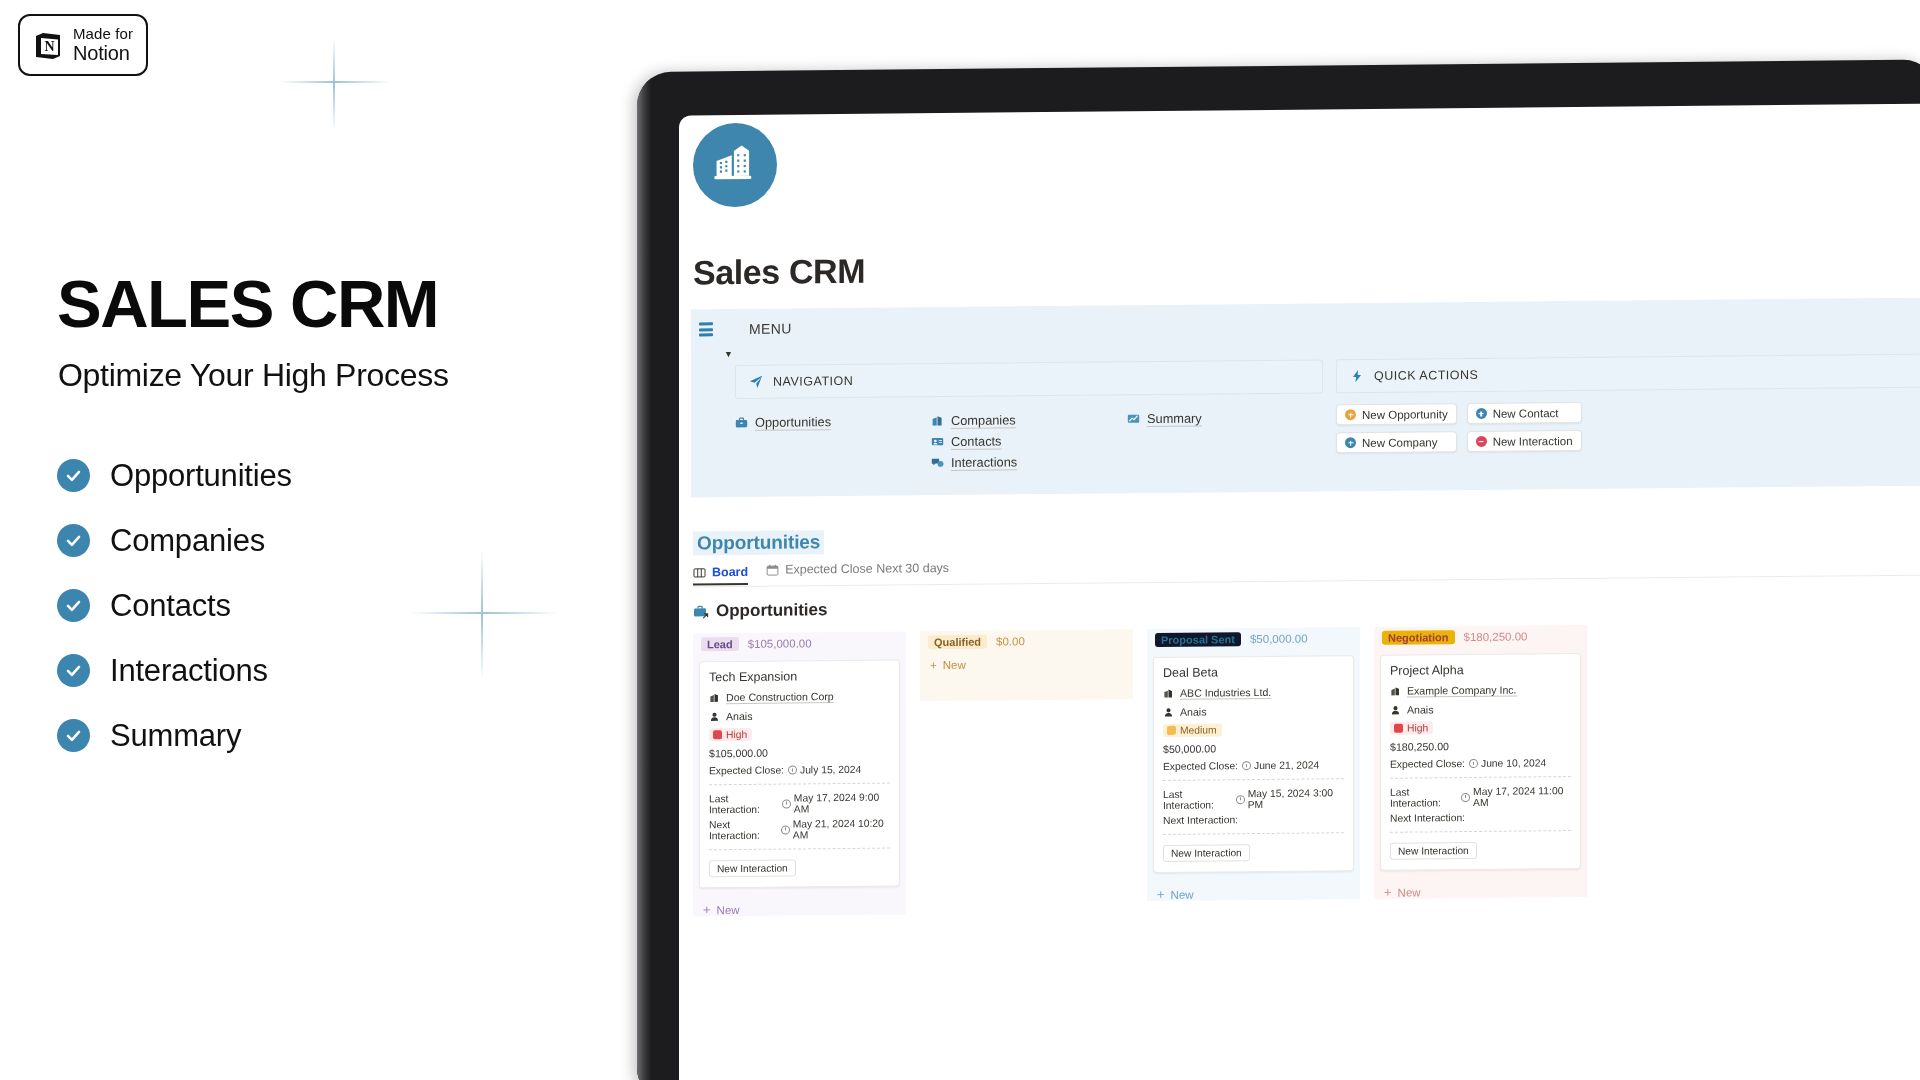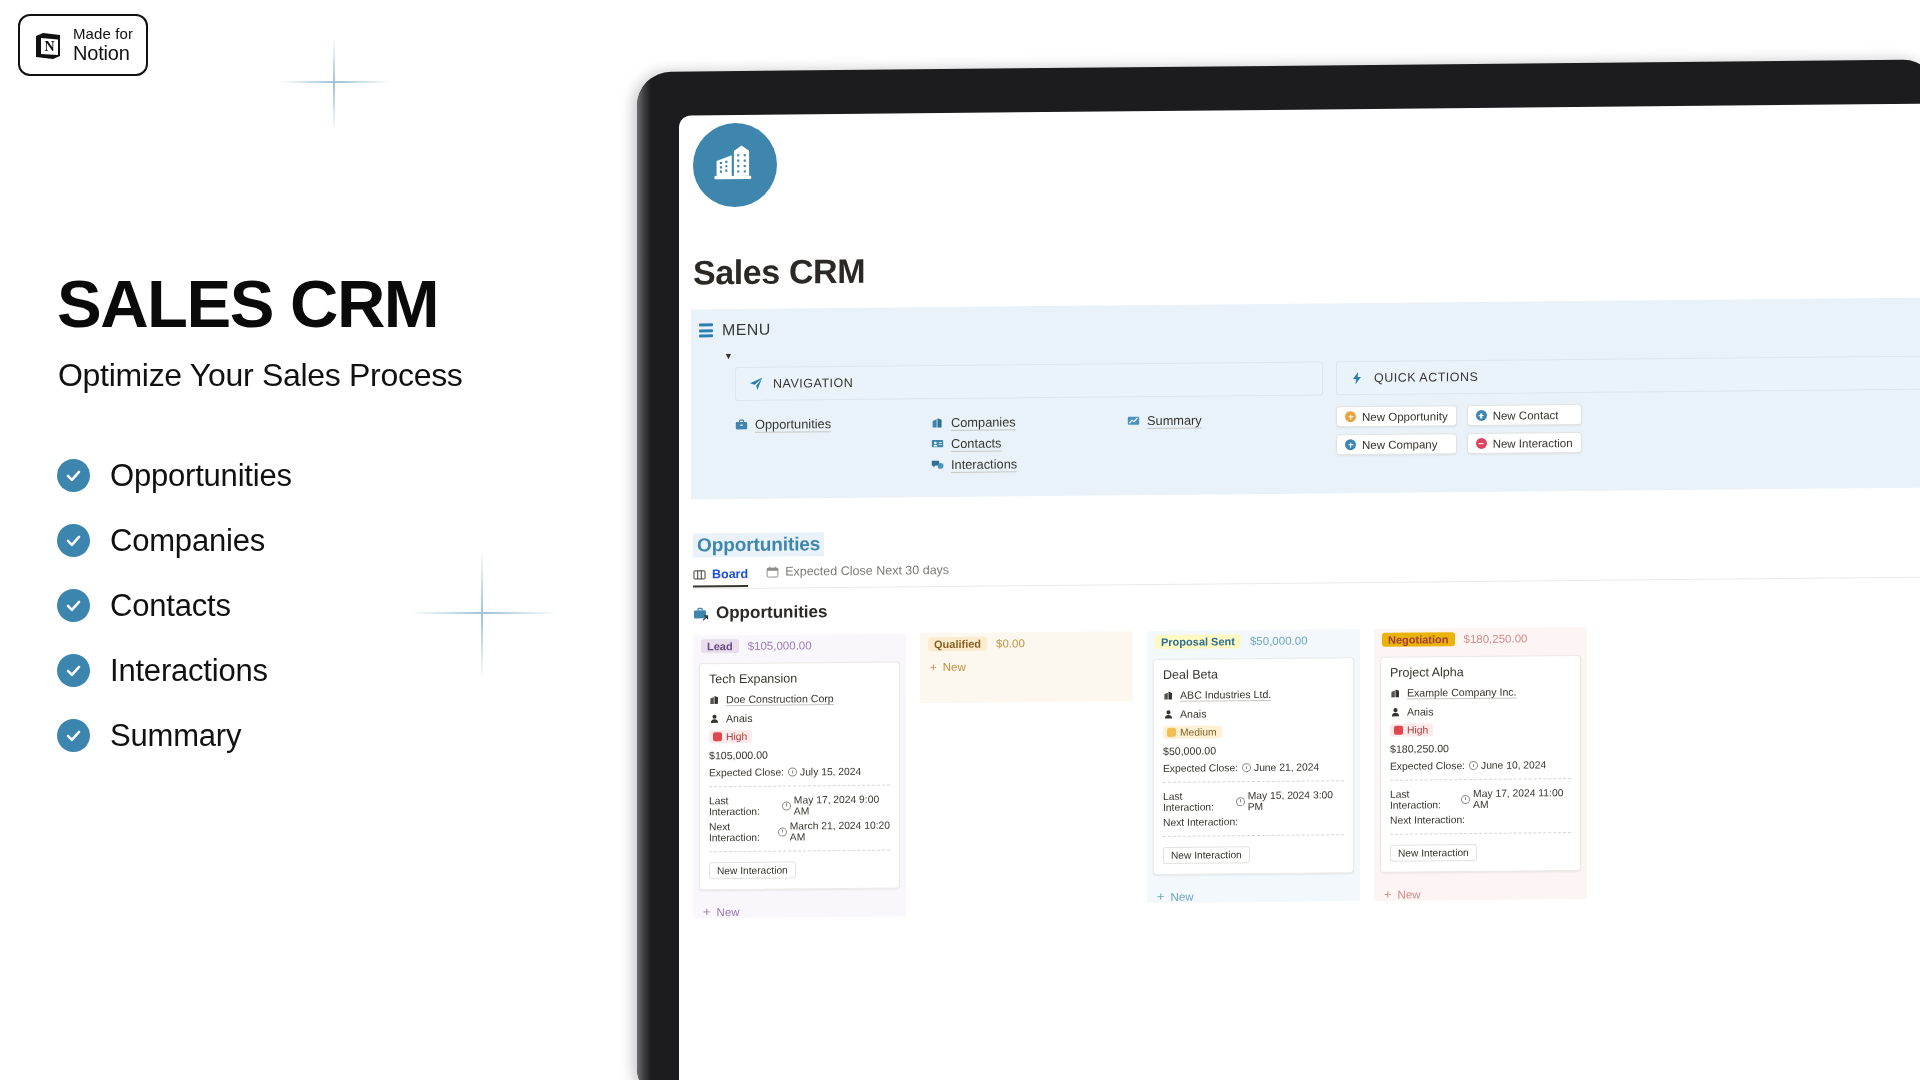--- a/index.html
+++ b/index.html
@@ -94,21 +94,21 @@
   .page-title { font-family: "Liberation Sans", sans-serif; }
 
   
   .callout {
     margin: 17px 0 0 0; background: #e8f2f8;
     padding: 12px 0 22px 0; width: 1248px;
   }
   .callout-head { display: flex; align-items: center; gap: 9px; padding-left: 8px; }
   .callout-head .burger { display: flex; flex-direction: column; gap: 2.5px; }
   .callout-head .burger i { display: block; width: 14px; height: 3px; background: #2e7fb0; border-radius: 1px; }
-  .callout-label { font-size: 16px; color: #3a3a38; letter-spacing: .4px; }
+  .callout-label { font-size: 14px; color: #3a3a38; letter-spacing: .4px; margin-left: 27px; }
   .toggle-caret { margin: 12px 0 0 33px; font-size: 9px; color: #37352f; }
 
   .cols { display: flex; gap: 13px; padding: 6px 0 0 44px; }
   .col-nav { width: 588px; }
   .col-actions { width: 600px; }
   .subcallout {
     background: #eaf3f9; border: 1px solid #dbe6ed; border-radius: 3px;
     height: 34px; display: flex; align-items: center; gap: 10px; padding-left: 13px;
   }
   .subcallout-label { font-size: 12.5px; color: #37352f; letter-spacing: .5px; }
@@ -221,21 +221,21 @@
   <div class="sparkle" style="left:334px; top:82px;">
     <div class="v" style="left:-1px; top:-44px; width:2px; height:92px;"></div>
     <div class="h" style="left:-55px; top:-1px; width:112px; height:2px;"></div>
   </div>
   <div class="sparkle" style="left:482px; top:613px;">
     <div class="v" style="left:-1px; top:-65px; width:2px; height:132px;"></div>
     <div class="h" style="left:-72px; top:-1px; width:148px; height:2px;"></div>
   </div>
 
   <div class="headline">SALES CRM</div>
-  <div class="subhead">Optimize Your Sales Process</div>
+  <div class="subhead">Optimize Your High Process</div>
 
   <div class="feature-list">
     <div class="feature-item">
       <span class="check-circle">
         <svg viewBox="0 0 24 24">
             <path d="M5 12.5 L10 17.5 L19 7.5" fill="none" stroke="#fff" stroke-width="3.2" stroke-linecap="round" stroke-linejoin="round"></path>
           </svg>
       </span>
       <span class="feature-label">Opportunities</span>
     </div>
@@ -493,21 +493,21 @@
                     <span class="lab">Last Interaction:</span>
                     <span class="date">
                         <i class="clock"></i>
                         <span>May 17, 2024 9:00 AM</span>
                       </span>
                   </div>
                   <div class="meta">
                     <span class="lab">Next Interaction:</span>
                     <span class="date">
                         <i class="clock"></i>
-                        <span>March 21, 2024 10:20 AM</span>
+                        <span>May 21, 2024 10:20 AM</span>
                       </span>
                   </div>
                   <div class="divider"></div>
                   <button class="relbtn">New Interaction</button>
                 </div>
               </div>
               <div class="col-new" style="color:#9a7cb4;">
                 <span class="p">+</span>
                 <span>New</span>
               </div>
@@ -523,21 +523,21 @@
               <div class="inline-new" style="color:#c2913f;padding:6px 0 30px 10px;">
                 <span class="p">+</span>
                 <span>New</span>
               </div>
             </div>
           </div>
 
           <div class="board-col">
             <div style="background:#f2f8fb;">
               <div class="col-head">
-                <span class="col-chip" style="background:#fef9c3;color:#2c6e95;">Proposal Sent</span>
+                <span class="col-chip" style="background:#0f172a;color:#2c6e95;">Proposal Sent</span>
                 <span class="col-sum" style="color:#6fa5c4;">$50,000.00</span>
               </div>
               <div class="col-body">
                 <div class="card">
                   <div class="card-title">Deal Beta</div>
                   <div class="card-row">
                     <svg viewBox="0 0 16 16">
                         <path d="M2 14 V6 L7 4 V14 Z" fill="#55524d"></path>
                         <path d="M8 14 V2.5 L13 4.5 V14 Z" fill="#34312c"></path>
                       </svg>

